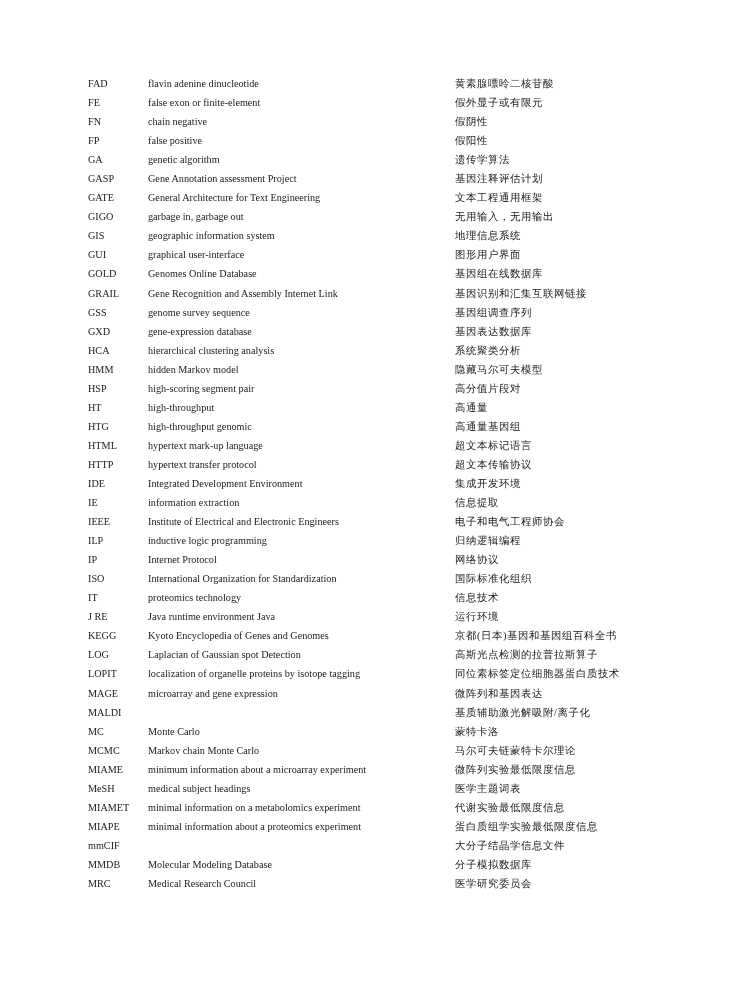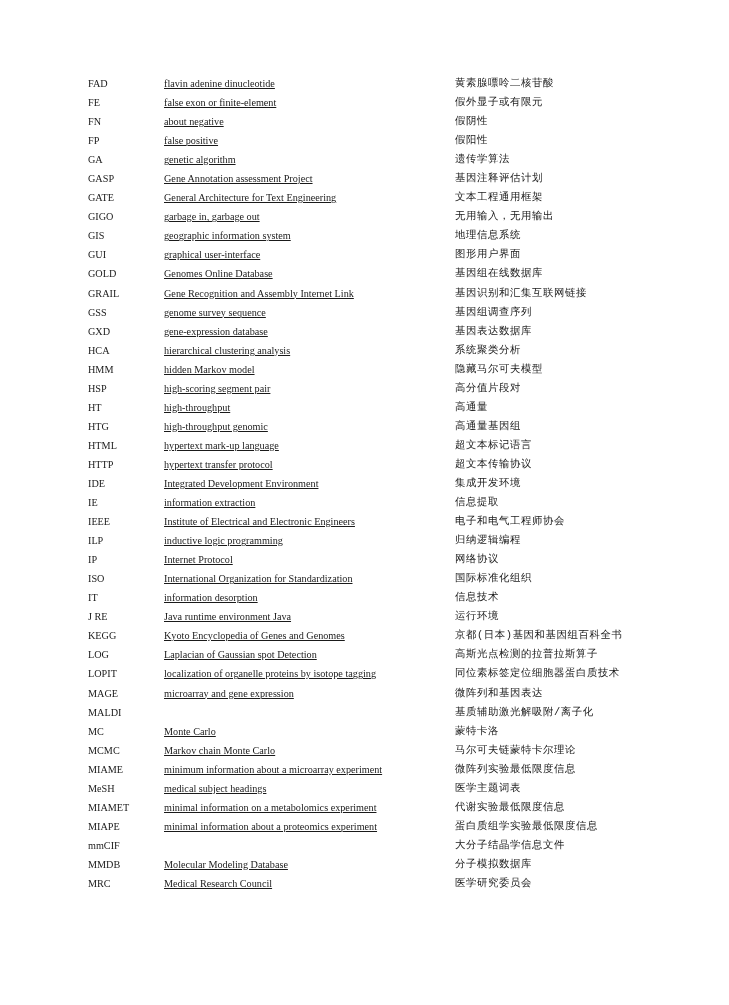--- a/index.html
+++ b/index.html
@@ -2,40 +2,40 @@
 <html><head>
 <meta charset="utf-8">
 <style>
   html, body { margin: 0; padding: 0; background: #ffffff; }
   body { width: 729px; height: 1005px; position: relative; overflow: hidden; }
   .glossary { position: absolute; left: 0; top: 74px; width: 729px; }
   .row { position: relative; height: 19.05px; }
   .cell { position: absolute; top: 0; white-space: nowrap; color: #1a1a1a;
           font-family: "Liberation Serif", "DejaVu Serif", serif; font-size: 10.2px; line-height: 19px; }
   .abbr { left: 88px; }
-  .en { left: 164px; text-decoration: underline; }
-  .zh { left: 455px; font-family: Liberation Mono, monospace; font-size: 10.4px; letter-spacing: 0.6px; }
+  .en { left: 148px; }
+  .zh { left: 455px; font-family: Liberation Serif, serif; font-size: 10.4px; letter-spacing: 0.6px; }
 </style>
 </head>
 <body>
 
 <div class="glossary" id="glossary">
     <div class="row">
       <span class="cell abbr">FAD</span>
       <span class="cell en">flavin adenine dinucleotide</span>
       <span class="cell zh">黄素腺嘌呤二核苷酸</span>
     </div>
     <div class="row">
       <span class="cell abbr">FE</span>
       <span class="cell en">false exon or finite-element</span>
       <span class="cell zh">假外显子或有限元</span>
     </div>
     <div class="row">
       <span class="cell abbr">FN</span>
-      <span class="cell en">about negative</span>
+      <span class="cell en">chain negative</span>
       <span class="cell zh">假阴性</span>
     </div>
     <div class="row">
       <span class="cell abbr">FP</span>
       <span class="cell en">false positive</span>
       <span class="cell zh">假阳性</span>
     </div>
     <div class="row">
       <span class="cell abbr">GA</span>
       <span class="cell en">genetic algorithm</span>
@@ -146,21 +146,21 @@
       <span class="cell en">Internet Protocol</span>
       <span class="cell zh">网络协议</span>
     </div>
     <div class="row">
       <span class="cell abbr">ISO</span>
       <span class="cell en">International Organization for Standardization</span>
       <span class="cell zh">国际标准化组织</span>
     </div>
     <div class="row">
       <span class="cell abbr">IT</span>
-      <span class="cell en">information desorption</span>
+      <span class="cell en">proteomics technology</span>
       <span class="cell zh">信息技术</span>
     </div>
     <div class="row">
       <span class="cell abbr">J RE</span>
       <span class="cell en">Java runtime environment Java</span>
       <span class="cell zh">运行环境</span>
     </div>
     <div class="row">
       <span class="cell abbr">KEGG</span>
       <span class="cell en">Kyoto Encyclopedia of Genes and Genomes</span>

